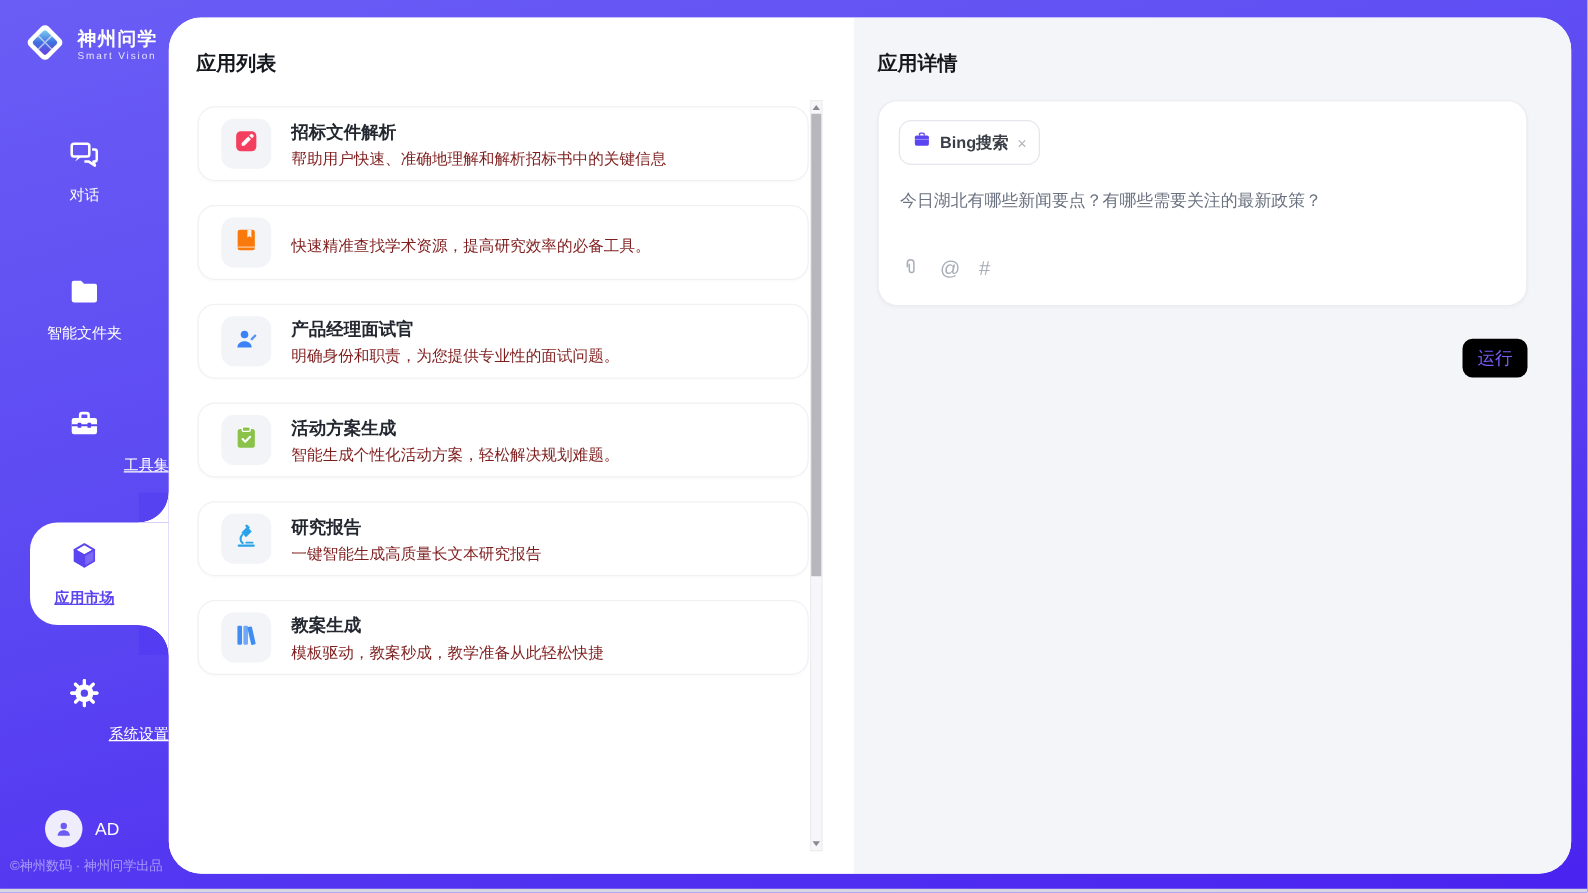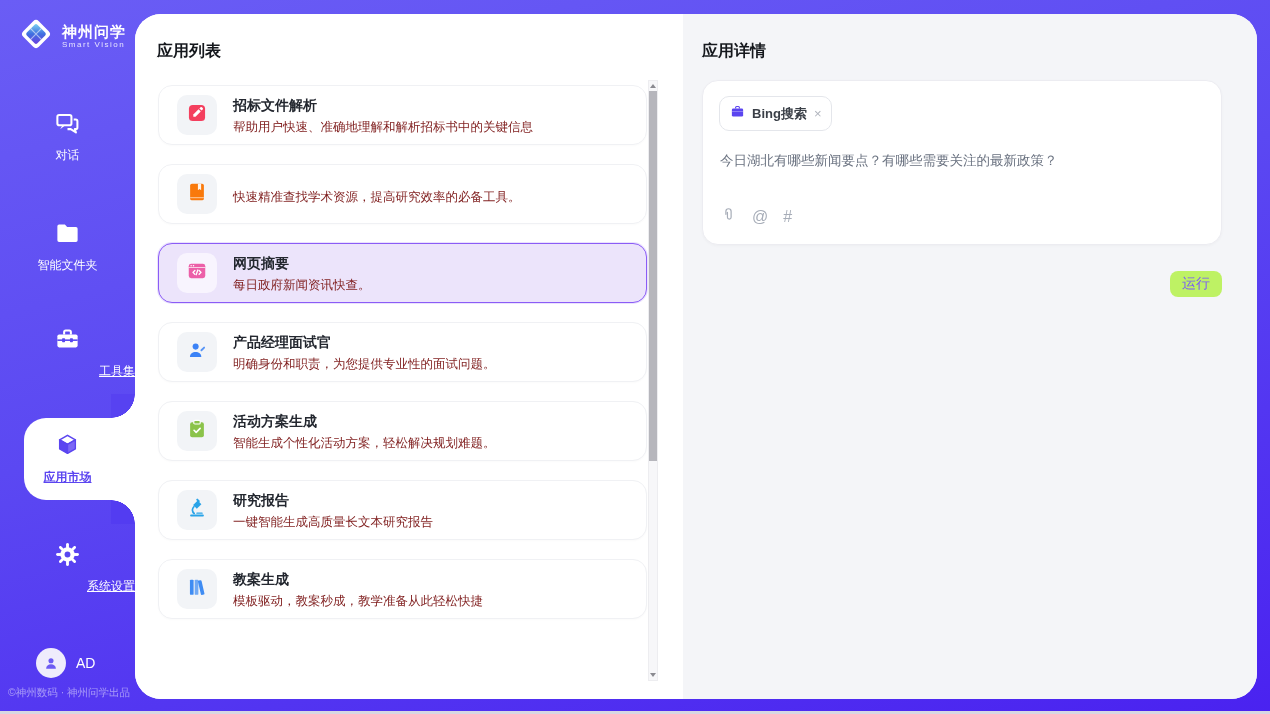--- a/index.html
+++ b/index.html
@@ -67,22 +67,22 @@
   
   .detail-card{position:absolute;top:66px;left:19px;width:520px;height:165px;box-sizing:border-box;
                background:#fff;border:1px solid #ececf1;border-radius:16px;box-shadow:0 1px 3px rgba(20,20,40,.03);}
   .chip{position:absolute;top:15px;left:16px;display:inline-flex;align-items:center;gap:7px;
         padding:7px 10px;background:#fff;border:1px solid #e4e6eb;border-radius:10px;}
   .chip-label{font-size:13px;color:#3a3f47;font-weight:bold;}
   .chip-close{font-size:13px;color:#b0b4bd;cursor:pointer;line-height:13px;}
   .query{position:absolute;top:70px;left:17px;right:17px;font-size:13.5px;color:#6a7280;line-height:19px;}
   .composer{position:absolute;left:17px;bottom:17px;display:flex;align-items:center;gap:15px;color:#a7adb8;}
   .composer .txt-ic{font-size:16px;line-height:18px;cursor:pointer;}
-  .run-btn{position:absolute;top:257px;right:35px;width:52px;height:26px;border:none;border-radius:8px;
-           background:#bef264;color:#7a5cf8;font-size:14px;font-family:inherit;cursor:pointer;}
+  .run-btn{position:absolute;top:257px;right:35px;width:52px;height:31px;border:none;border-radius:8px;
+           background:#000000;color:#7a5cf8;font-size:14px;font-family:inherit;cursor:pointer;}
 </style>
 </head>
 <body>
 
 <div class="stage">
 
   <aside class="sidebar">
     <div class="blob"></div>
     <div class="fillet ftop"></div>
     <div class="fillet fbot"></div>
@@ -195,36 +195,20 @@
               <span class="ticon"><svg viewBox="0 0 24 24">
                   <rect x="4.5" y="3" width="15" height="18" rx="2" fill="#f9790b"></rect>
                   <path d="M13 3h3.5v7l-1.75-1.4L13 10z" fill="#fff" opacity=".9"></path>
                   <path d="M4.5 18.2h15" stroke="#fff" stroke-width="1.1" opacity=".6"></path>
                 </svg></span>
             </div>
     <div class="meta">
       <div class="d">快速精准查找学术资源，提高研究效率的必备工具。</div>
     </div>
   </div>
-          <div class="app-item selected">
-    <div class="tile">
-              <span class="ticon"><svg viewBox="0 0 24 24">
-                  <rect x="3" y="4.2" width="18" height="15.6" rx="2.6" fill="#ec5fa8"></rect>
-                  <path d="M3 8.2h18" stroke="#fff" stroke-width="1.1" opacity=".7"></path>
-                  <circle cx="5.6" cy="6.2" r=".8" fill="#fff"></circle>
-                  <circle cx="8.2" cy="6.2" r=".8" fill="#fff"></circle>
-                  <path d="M9.7 11.4l-2.1 2.1 2.1 2.1M14.3 11.4l2.1 2.1-2.1 2.1" stroke="#fff" stroke-width="1.5" fill="none" stroke-linecap="round" stroke-linejoin="round"></path>
-                  <path d="M12.9 10.9l-1.8 5.2" stroke="#fff" stroke-width="1.4" stroke-linecap="round"></path>
-                </svg></span>
-            </div>
-    <div class="meta">
-      <div class="t">网页摘要</div>
-      <div class="d">每日政府新闻资讯快查。</div>
-    </div>
-  </div>
           <div class="app-item">
     <div class="tile">
               <span class="ticon"><svg viewBox="0 0 24 24">
                   <circle cx="10.5" cy="8.3" r="3.3" fill="#3b82f6"></circle>
                   <path d="M4.3 19.6c0-3.4 2.8-5.4 6.2-5.4s6.2 2 6.2 5.4z" fill="#3b82f6"></path>
                   <rect x="15.2" y="9.8" width="6.2" height="2" rx="1" transform="rotate(-45 18.3 10.8)" fill="#3b82f6" opacity=".85"></rect>
                 </svg></span>
             </div>
     <div class="meta">
       <div class="t">产品经理面试官</div>

